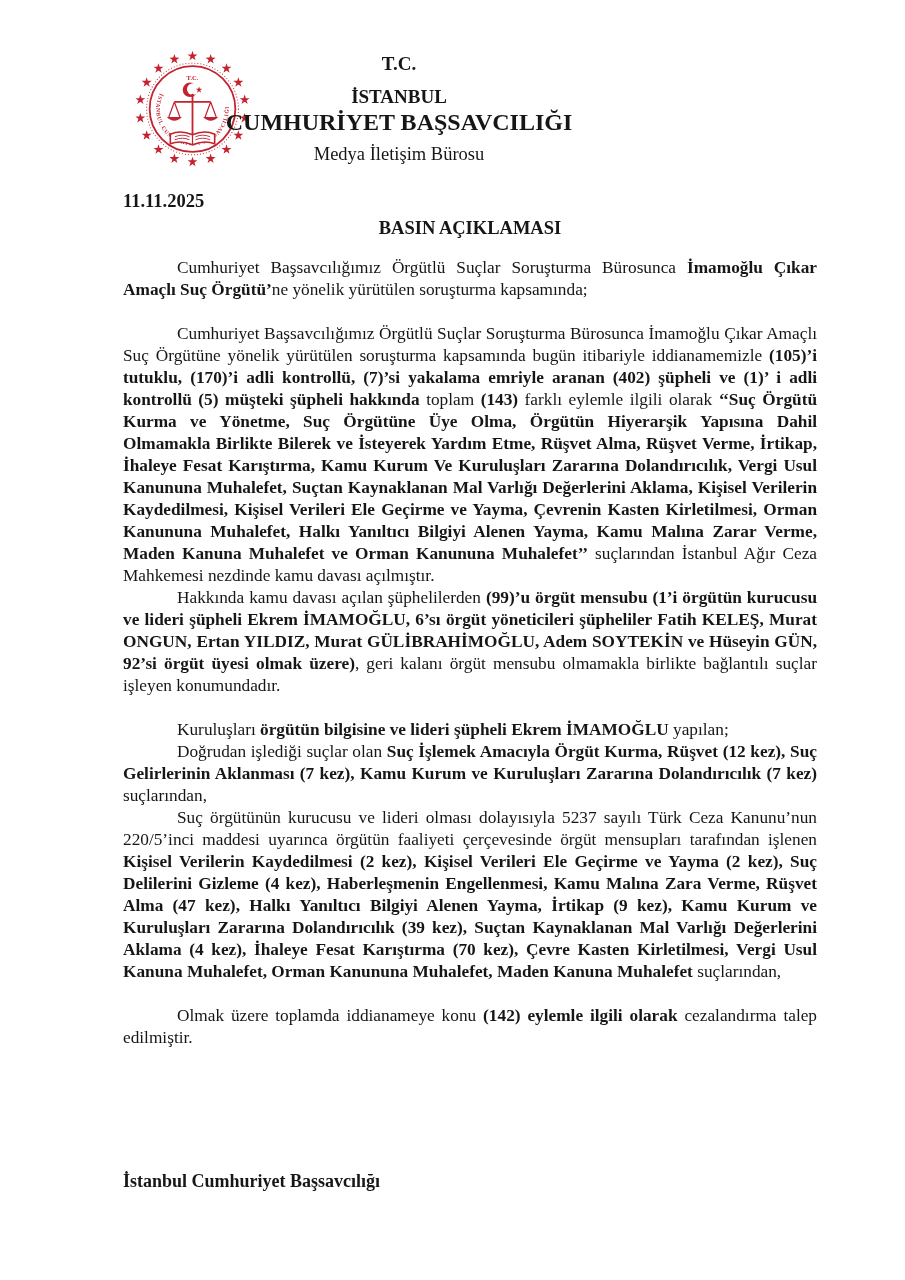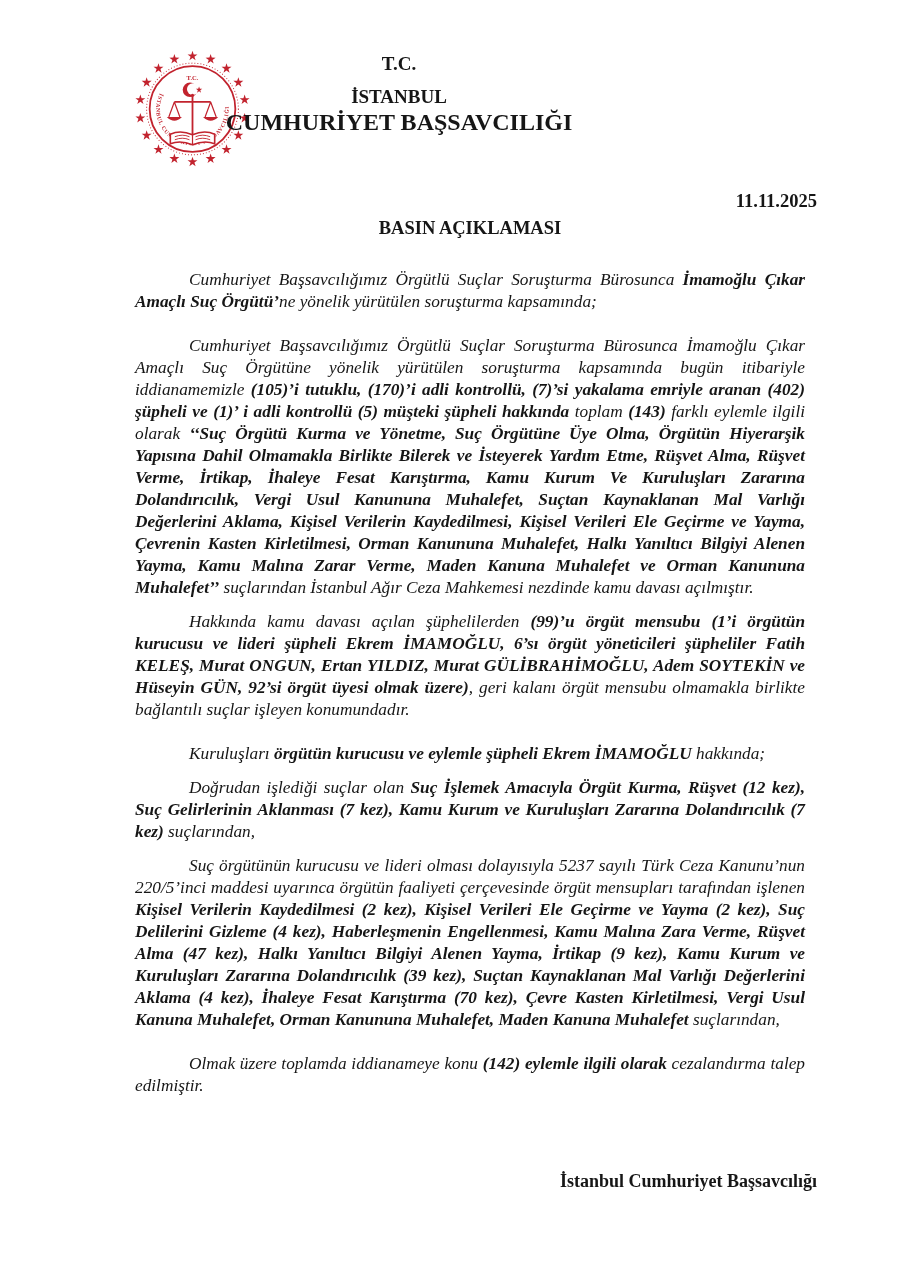--- a/index.html
+++ b/index.html
@@ -6,26 +6,26 @@
   .page{
     position:relative;width:905px;height:1280px;background:#ffffff;
     font-family:"Liberation Serif","DejaVu Serif",serif;color:#161616;overflow:hidden;
   }
   .emblem{position:absolute;left:132px;top:48px;width:121px;height:122px;}
   .hdr{position:absolute;left:0;top:52px;width:798px;text-align:center;}
   .hdr .l1{font-size:19px;font-weight:bold;line-height:24px;}
   .hdr .l2{font-size:19px;font-weight:bold;line-height:25px;margin-top:8px;}
   .hdr .l3{font-size:24px;font-weight:bold;line-height:26px;}
   .hdr .l4{font-size:18.5px;font-weight:normal;margin-top:7px;line-height:24px;}
-  .date{position:absolute;top:191px;left:123px;width:694px;text-align:right;font-weight:bold;font-size:18.5px;}
+  .date{position:absolute;top:191px;left:123px;width:694px;font-weight:bold;font-size:18.5px;}
   .doc-title{position:absolute;top:218px;left:123px;width:694px;text-align:center;font-weight:bold;font-size:18.5px;}
   .body-text{position:absolute;top:257px;left:123px;width:694px;font-size:17.3px;line-height:22px;text-align:justify;}
-  .body-text p{margin:12px;text-indent:54px;font-style:italic;}
+  .body-text p{margin:0;text-indent:54px;}
   .body-text p.sb{margin-top:22px;}
-  .sig{position:absolute;top:1171px;left:123px;width:694px;text-align:right;font-weight:bold;font-size:18px;}
+  .sig{position:absolute;top:1171px;left:123px;width:694px;text-align:left;font-weight:bold;font-size:18px;}
   svg text{font-family:"Liberation Serif","DejaVu Serif",serif;}
 </style>
 </head>
 <body>
 
 <div class="page">
 
   <svg class="emblem" viewBox="0 0 120 120">
     <g id="star-ring" fill="#c2232e">
         <polygon points="60.0,2.3 61.2,5.9 64.9,5.9 61.9,8.1 63.1,11.7 60.0,9.5 56.9,11.7 58.1,8.1 55.1,5.9 58.8,5.9"></polygon>
@@ -74,31 +74,32 @@
       <path d="M38 85 Q48 80.5 60 85.5 Q72 80.5 82 85 L82 94.5 Q72 90.5 60 95.5 Q48 90.5 38 94.5 Z" fill="#ffffff" stroke="#c2232e" stroke-width="1.6"></path>
       <line x1="60" y1="85.5" x2="60" y2="95.5" stroke="#c2232e" stroke-width="1.2"></line>
       <path d="M42.5 87.5 Q50 84.5 57 87.5 M63 87.5 Q70 84.5 77.5 87.5 M42.5 90.5 Q50 87.5 57 90.5 M63 90.5 Q70 87.5 77.5 90.5" fill="none" stroke="#c2232e" stroke-width="0.9"></path>
     </g>
   </svg>
 
   <div class="hdr">
     <div class="l1">T.C.</div>
     <div class="l2">İSTANBUL</div>
     <div class="l3">CUMHURİYET BAŞSAVCILIĞI</div>
+    <div class="l4">Medya İletişim Bürosu</div>
   </div>
 
   <div class="date">11.11.2025</div>
 
   <div class="doc-title">BASIN AÇIKLAMASI</div>
 
   <div class="body-text">
       <p><span>Cumhuriyet Başsavcılığımız Örgütlü Suçlar Soruşturma Bürosunca </span><b>İmamoğlu Çıkar Amaçlı Suç Örgütü’</b><span>ne yönelik yürütülen soruşturma kapsamında;</span></p>
       <p class="sb"><span>Cumhuriyet Başsavcılığımız Örgütlü Suçlar Soruşturma Bürosunca İmamoğlu Çıkar Amaçlı Suç Örgütüne yönelik yürütülen soruşturma kapsamında bugün itibariyle iddianamemizle </span><b>(105)’i tutuklu, (170)’i adli kontrollü, (7)’si yakalama emriyle aranan (402) şüpheli ve (1)’ i adli kontrollü (5) müşteki şüpheli hakkında </b><span>toplam </span><b>(143)</b><span> farklı eylemle ilgili olarak </span><b>‘‘Suç Örgütü Kurma ve Yönetme, Suç Örgütüne Üye Olma, Örgütün Hiyerarşik Yapısına Dahil Olmamakla Birlikte Bilerek ve İsteyerek Yardım Etme, Rüşvet Alma, Rüşvet Verme, İrtikap, İhaleye Fesat Karıştırma, Kamu Kurum Ve Kuruluşları Zararına Dolandırıcılık, Vergi Usul Kanununa Muhalefet, Suçtan Kaynaklanan Mal Varlığı Değerlerini Aklama, Kişisel Verilerin Kaydedilmesi, Kişisel Verileri Ele Geçirme ve Yayma, Çevrenin Kasten Kirletilmesi, Orman Kanununa Muhalefet, Halkı Yanıltıcı Bilgiyi Alenen Yayma, Kamu Malına Zarar Verme, Maden Kanuna Muhalefet ve Orman Kanununa Muhalefet’’</b><span> suçlarından İstanbul Ağır Ceza Mahkemesi nezdinde kamu davası açılmıştır.</span></p>
       <p><span>Hakkında kamu davası açılan şüphelilerden </span><b>(99)’u örgüt mensubu (1’i örgütün kurucusu ve lideri şüpheli Ekrem İMAMOĞLU, 6’sı örgüt yöneticileri şüpheliler Fatih KELEŞ, Murat ONGUN, Ertan YILDIZ, Murat GÜLİBRAHİMOĞLU, Adem SOYTEKİN ve Hüseyin GÜN, 92’si örgüt üyesi olmak üzere)</b><span>, geri kalanı örgüt mensubu olmamakla birlikte bağlantılı suçlar işleyen konumundadır.</span></p>
-      <p class="sb"><span>Kuruluşları </span><b>örgütün kurucusu ve eylemle şüpheli Ekrem İMAMOĞLU</b><span> hakkında;</span></p>
+      <p class="sb"><span>Kuruluşları </span><b>örgütün bilgisine ve lideri şüpheli Ekrem İMAMOĞLU</b><span> yapılan;</span></p>
       <p><span>Doğrudan işlediği suçlar olan </span><b>Suç İşlemek Amacıyla Örgüt Kurma, Rüşvet (12 kez), Suç Gelirlerinin Aklanması (7 kez), Kamu Kurum ve Kuruluşları Zararına Dolandırıcılık (7 kez)</b><span> suçlarından,</span></p>
       <p><span>Suç örgütünün kurucusu ve lideri olması dolayısıyla 5237 sayılı Türk Ceza Kanunu’nun 220/5’inci maddesi uyarınca örgütün faaliyeti çerçevesinde örgüt mensupları tarafından işlenen </span><b>Kişisel Verilerin Kaydedilmesi (2 kez), Kişisel Verileri Ele Geçirme ve Yayma (2 kez), Suç Delilerini Gizleme (4 kez), Haberleşmenin Engellenmesi, Kamu Malına Zara Verme, Rüşvet Alma (47 kez), Halkı Yanıltıcı Bilgiyi Alenen Yayma, İrtikap (9 kez), Kamu Kurum ve Kuruluşları Zararına Dolandırıcılık (39 kez), Suçtan Kaynaklanan Mal Varlığı Değerlerini Aklama (4 kez), İhaleye Fesat Karıştırma (70 kez), Çevre Kasten Kirletilmesi, Vergi Usul Kanuna Muhalefet, Orman Kanununa Muhalefet, Maden Kanuna Muhalefet</b><span> suçlarından,</span></p>
       <p class="sb"><span>Olmak üzere toplamda iddianameye konu </span><b>(142) eylemle ilgili olarak</b><span> cezalandırma talep edilmiştir.</span></p>
     </div>
 
   <div class="sig">İstanbul Cumhuriyet Başsavcılığı</div>
 
 </div>
 
 </body></html>

